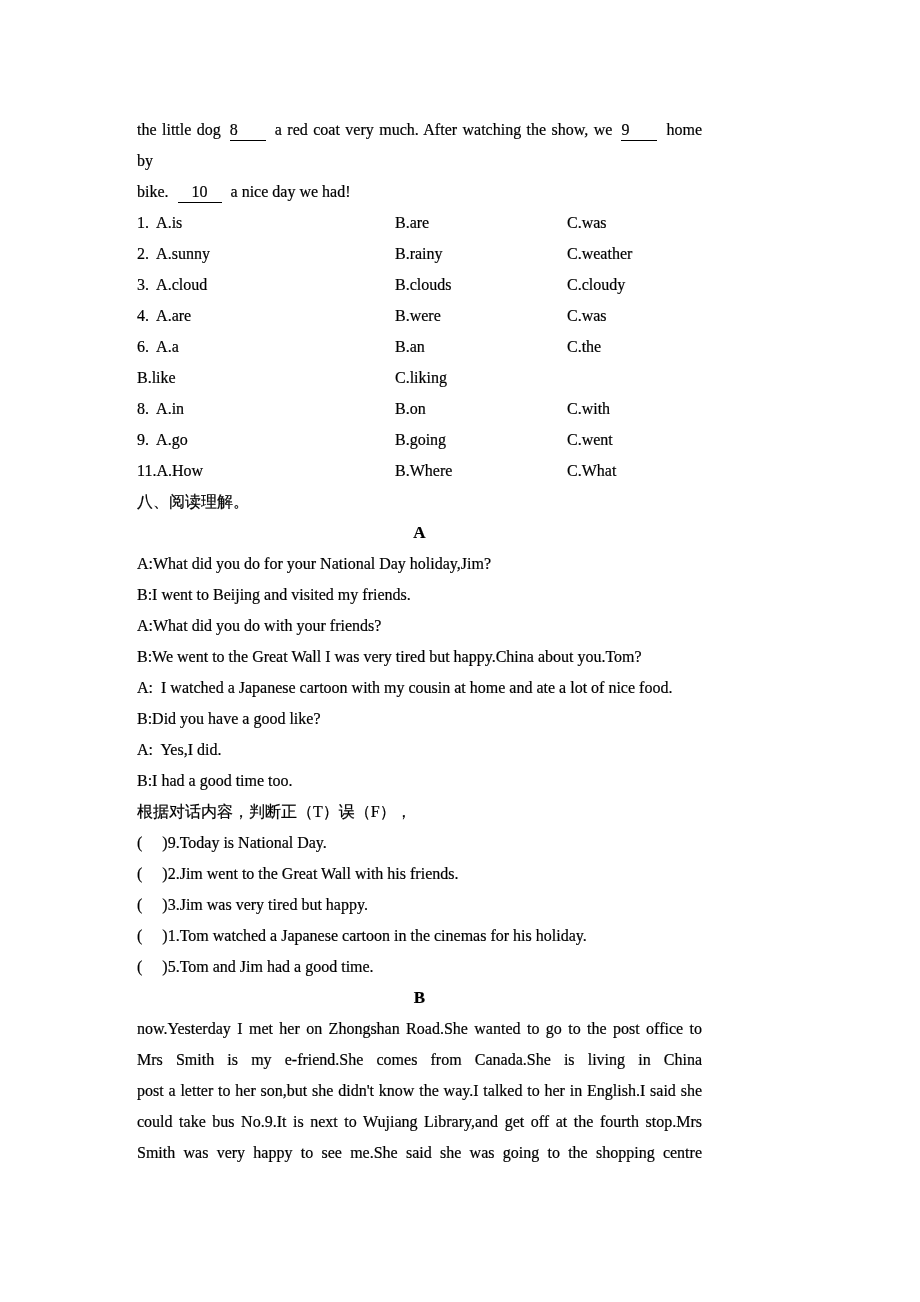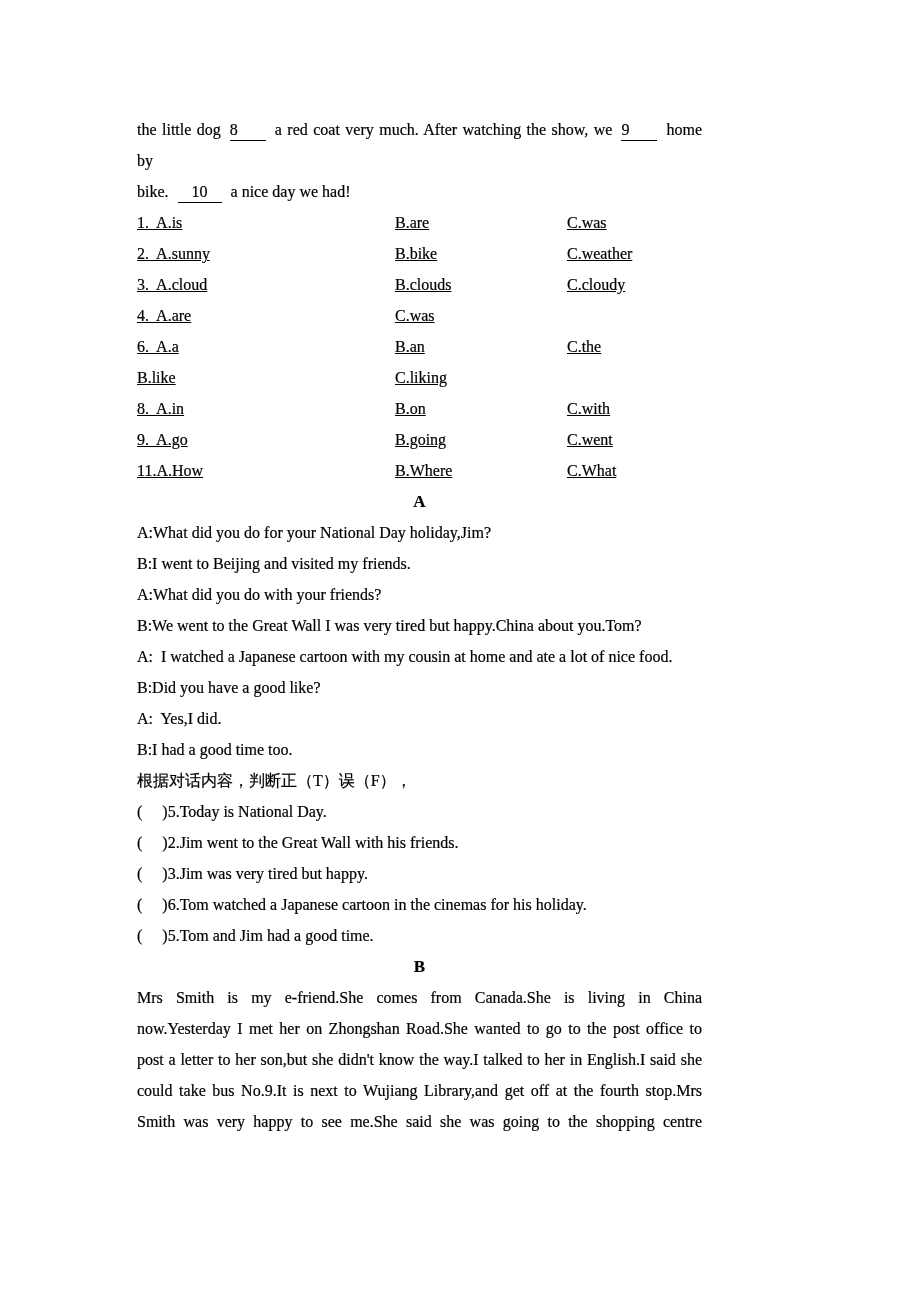--- a/index.html
+++ b/index.html
@@ -38,21 +38,21 @@
     margin: 0 9px;
     line-height: 20px;
     white-space: pre;
   }
   .blank.wide { min-width: 44px; font-family: Liberation Serif, serif; }
   .opt-row {
     display: grid;
     grid-template-columns: 258px 172px 1fr;
     line-height: 31px;
   }
-  .opt-row span { white-space: pre; text-decoration: underline; }
+  .opt-row span { white-space: pre; }
   .center-bold {
     margin: 0;
     line-height: 31px;
     text-align: center;
     font-weight: bold;
     font-size: 17px;
   }
 </style>
 </head>
 <body>
@@ -62,30 +62,31 @@
   <p class="line just"><span>the little dog</span><span class="blank">8</span><span>a red coat very much. After watching the show, we</span><span class="blank">9</span><span>home by</span></p>
   <p class="line"><span>bike.</span><span class="blank wide">10</span><span>a nice day we had!</span></p>
 
   <div class="opt-row">
     <span>1.  A.is</span>
     <span>B.are</span>
     <span>C.was</span>
   </div>
   <div class="opt-row">
     <span>2.  A.sunny</span>
-    <span>B.bike</span>
+    <span>B.rainy</span>
     <span>C.weather</span>
   </div>
   <div class="opt-row">
     <span>3.  A.cloud</span>
     <span>B.clouds</span>
     <span>C.cloudy</span>
   </div>
   <div class="opt-row">
     <span>4.  A.are</span>
+    <span>B.were</span>
     <span>C.was</span>
   </div>
   <div class="opt-row">
     <span>6.  A.a</span>
     <span>B.an</span>
     <span>C.the</span>
   </div>
   <div class="opt-row">
     <span>B.like</span>
     <span>C.liking</span>
@@ -99,41 +100,42 @@
     <span>9.  A.go</span>
     <span>B.going</span>
     <span>C.went</span>
   </div>
   <div class="opt-row">
     <span>11.A.How</span>
     <span>B.Where</span>
     <span>C.What</span>
   </div>
 
+  <p class="line">八、阅读理解。</p>
 
   <p class="center-bold">A</p>
 
   <p class="line">A:What did you do for your National Day holiday,Jim?</p>
   <p class="line">B:I went to Beijing and visited my friends.</p>
   <p class="line">A:What did you do with your friends?</p>
   <p class="line">B:We went to the Great Wall I was very tired but happy.China about you.Tom?</p>
   <p class="line">A:  I watched a Japanese cartoon with my cousin at home and ate a lot of nice food.</p>
   <p class="line">B:Did you have a good like?</p>
   <p class="line">A:  Yes,I did.</p>
   <p class="line">B:I had a good time too.</p>
 
   <p class="line">根据对话内容，判断正（T）误（F），</p>
 
-  <p class="line">(     )5.Today is National Day.</p>
+  <p class="line">(     )9.Today is National Day.</p>
   <p class="line">(     )2.Jim went to the Great Wall with his friends.</p>
   <p class="line">(     )3.Jim was very tired but happy.</p>
-  <p class="line">(     )6.Tom watched a Japanese cartoon in the cinemas for his holiday.</p>
+  <p class="line">(     )1.Tom watched a Japanese cartoon in the cinemas for his holiday.</p>
   <p class="line">(     )5.Tom and Jim had a good time.</p>
 
   <p class="center-bold">B</p>
 
+  <p class="line just">now.Yesterday I met her on Zhongshan Road.She wanted to go to the post office to</p>
   <p class="line just">Mrs Smith is my e-friend.She comes from Canada.She is living in China</p>
-  <p class="line just">now.Yesterday I met her on Zhongshan Road.She wanted to go to the post office to</p>
   <p class="line just">post a letter to her son,but she didn't know the way.I talked to her in English.I said she</p>
   <p class="line just">could take bus No.9.It is next to Wujiang Library,and get off at the fourth stop.Mrs</p>
   <p class="line just">Smith was very happy to see me.She said she was going to the shopping centre</p>
 
 </div>
 
 </body></html>

